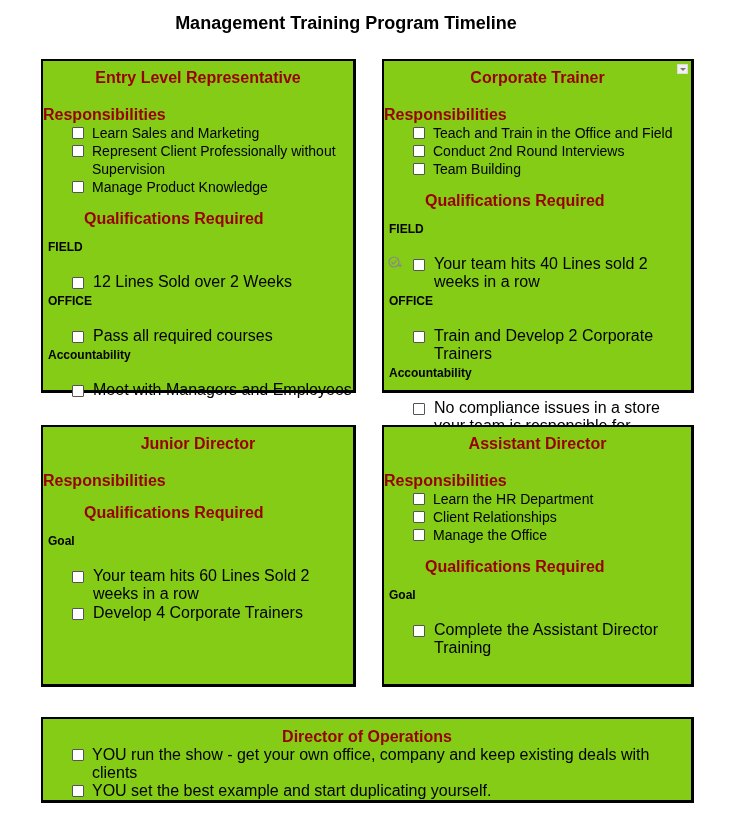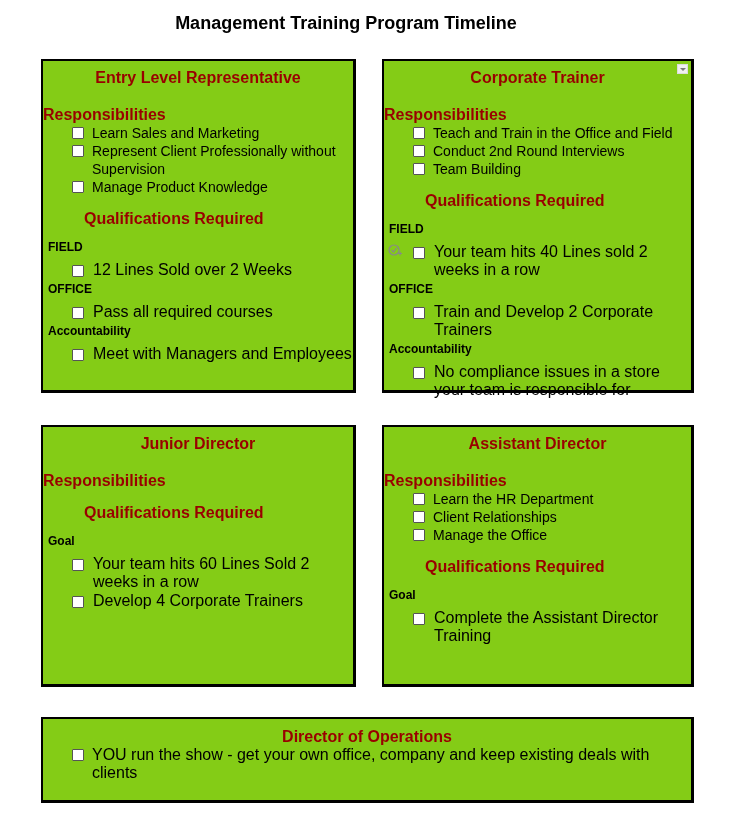--- a/index.html
+++ b/index.html
@@ -12,21 +12,21 @@
   .box-title { text-align:center; color:#990000; font-weight:bold; font-size:16px; margin-top:8px; }
   .section-head { text-align:left; color:#990000; font-weight:bold; font-size:16px; }
   .resp-head { margin-top:19px; }
   .qual-head { margin-top:14px;margin-left:41px; }
   ul.resp { list-style:none; margin:0; padding:0 0 0 29px; font-size:14px; line-height:18px; }
   ul.resp li { position:relative; padding-left:20px; }
   .cb { position:absolute; left:0; top:3px; width:10px; height:10px; border:1px solid #555;
         border-radius:1px; background:#fff; box-sizing:content-box; }
   .cat { font-size:12px; font-weight:bold; padding-left:5px; line-height:19px; margin-top:8px; }
   .cat.first { margin-top:10px; }
-  .cat + ul.qual { margin-top:4px; }
+  .cat + ul.qual { margin-top:16px; }
   ul.qual { list-style:none; margin:0; padding:0 0 0 29px; font-size:16px; line-height:18px; }
   ul.qual li { position:relative; padding-left:21px; margin-bottom:1px; }
   ul.qual li .cb { top:4px; }
   .cat-tight { margin-top:0; }
   .dropdown { position:absolute; right:3px; top:3px; width:11px; height:10px; background:#f0f0f0;
               border:1px solid #ddd; box-sizing:border-box; }
   .dropdown::after { content:""; position:absolute; left:2px; top:3px; border-left:3px solid transparent;
               border-right:3px solid transparent; border-top:3px solid #777; }
   .add-task { position:absolute; left:5px; width:14px; height:14px; color:#888; font-size:12px; }
   .bottom ul.resp { font-size:16px; padding-left:29px; }
@@ -114,14 +114,15 @@
   <div class="cat first">Goal</div>
   <ul class="qual">
     <li><span class="cb"></span><span>Complete the Assistant Director Training</span></li>
   </ul>
 </div>
 
 <div class="box bottom" style="left:41px;top:717px;width:653px;height:86px;">
   <div class="box-title" style="margin-top:9px;">Director of Operations</div>
   <ul class="resp">
     <li><span class="cb"></span><span>YOU run the show - get your own office, company and keep existing deals with clients</span></li>
+    <li><span class="cb"></span><span>YOU set the best example and start duplicating yourself.</span></li>
   </ul>
 </div>
 
 </body></html>

